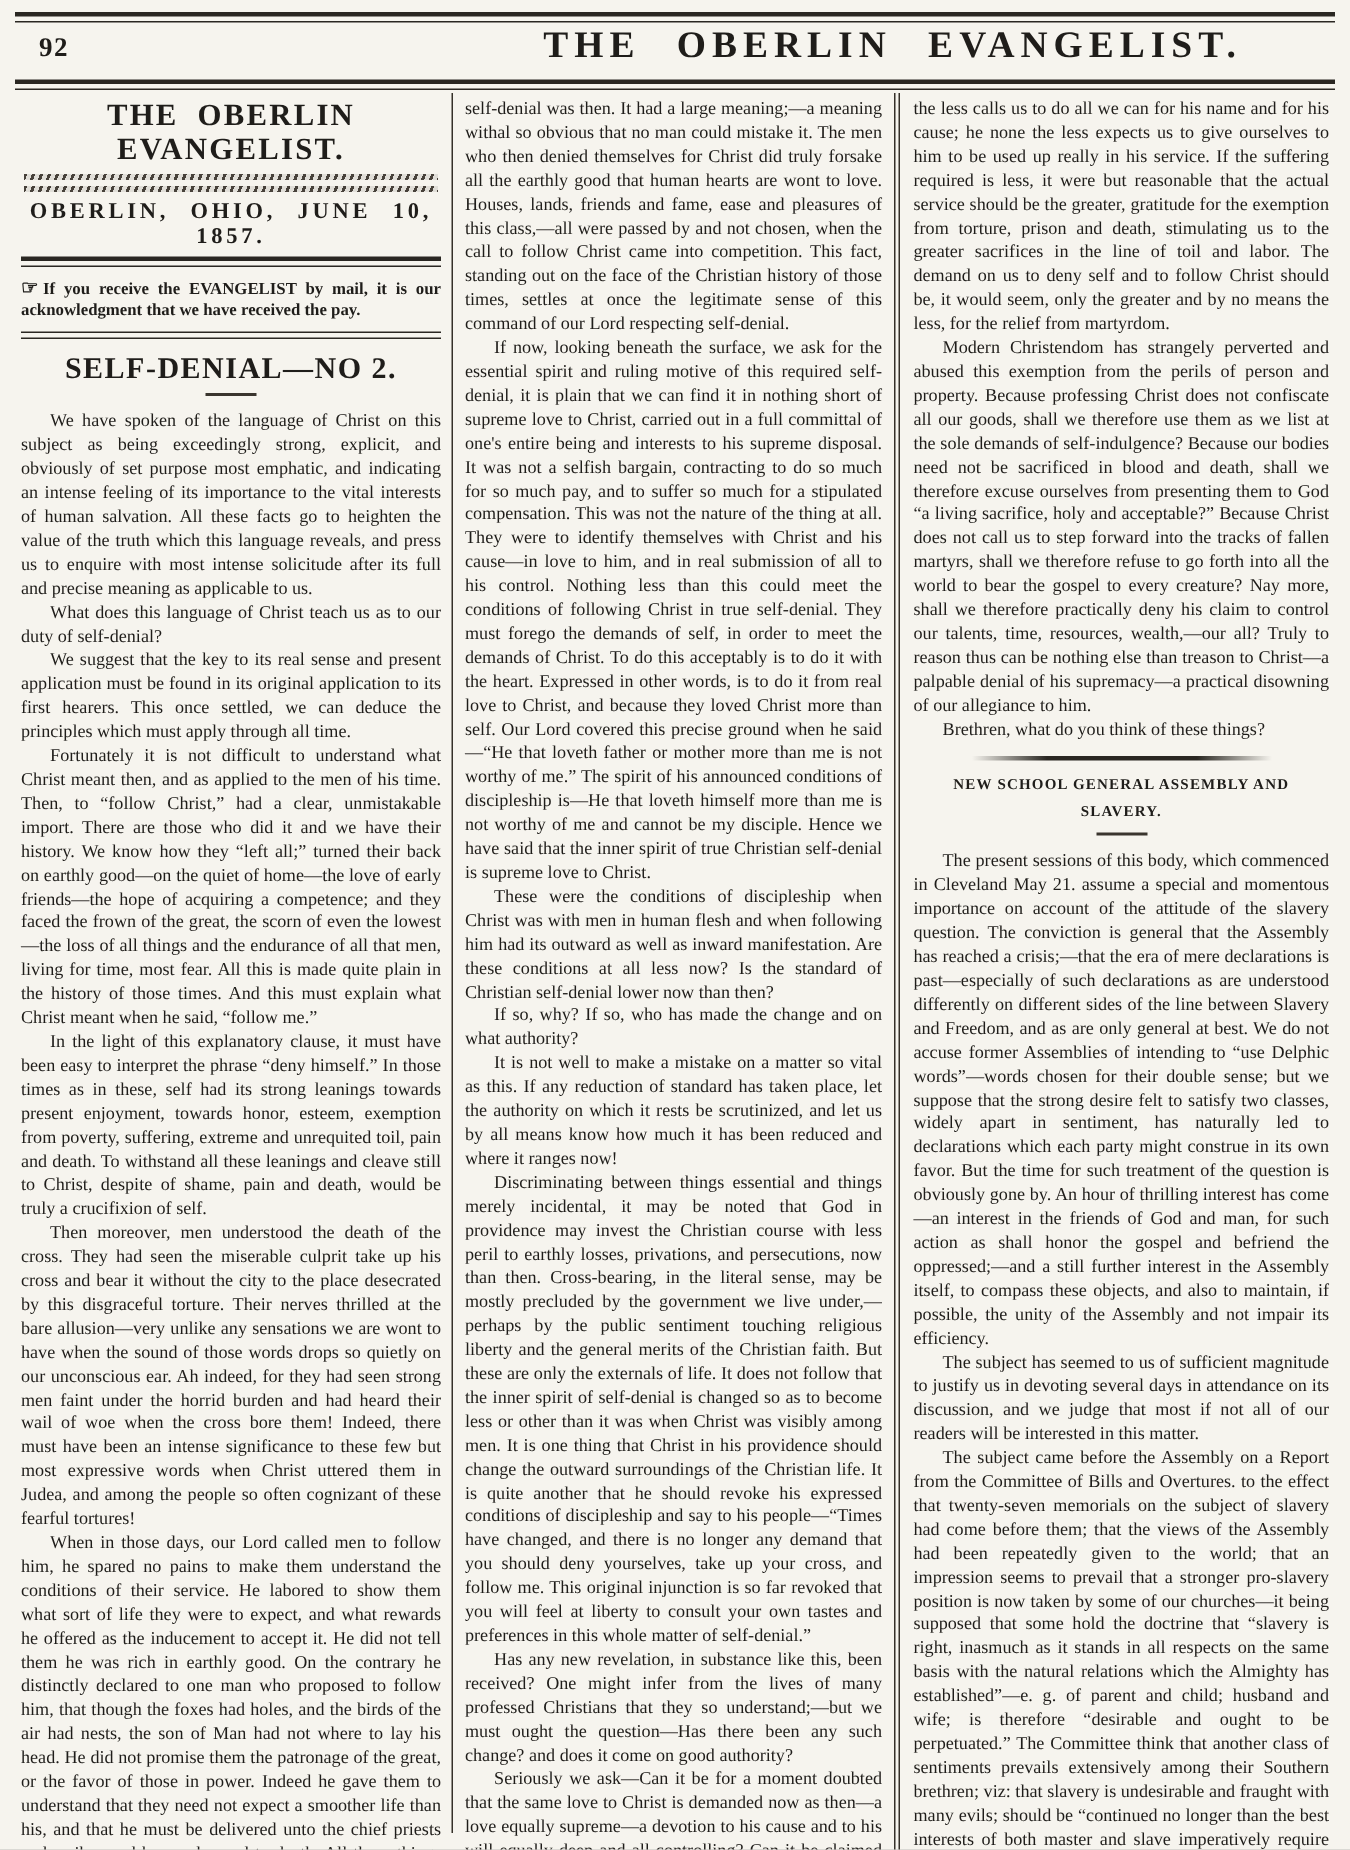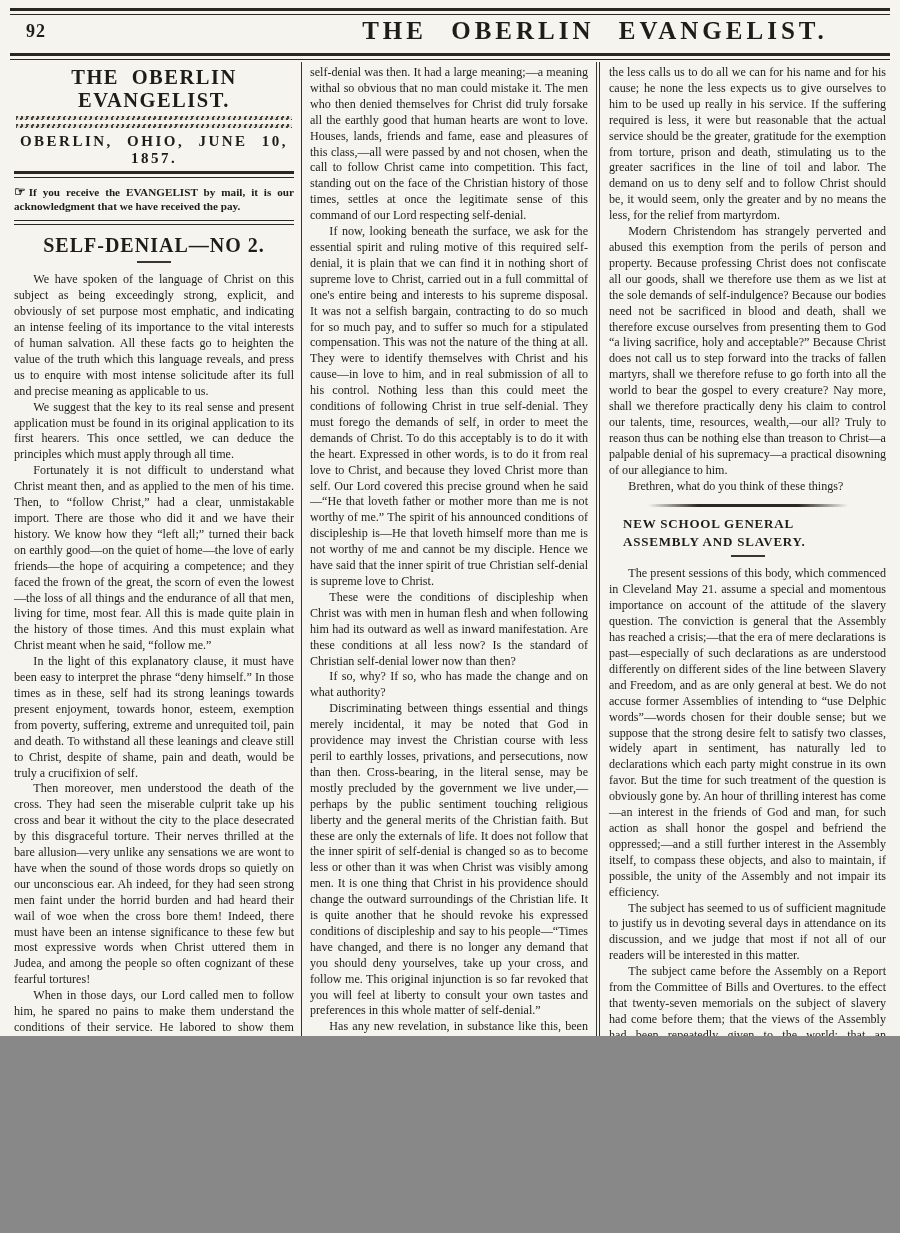--- a/index.html
+++ b/index.html
@@ -1,19 +1,19 @@
 <!DOCTYPE html>
 <html><head>
 <meta charset="utf-8">
 <style>
   html,body{margin:0;padding:0;}
   body{background:#888;}
   .page{
     position:relative;
-    width:900px;height:1036px;
+    width:900px;height:1233px;
     margin:0 auto;
     background:#f6f4ee;
     color:#1f1d1a;
     font-family:"Liberation Serif", serif;
     overflow:hidden;
     box-sizing:border-box;
   }
   
   .top-rule{margin:8px 10px 0 10px;height:3px;border-top:3px solid #2a2722;border-bottom:1px solid #2a2722;}
   .page-header{position:relative;height:38px;}
@@ -33,21 +33,21 @@
   .mast-title{font-size:20.5px;font-weight:bold;text-align:center;letter-spacing:1.5px;word-spacing:6px;margin-top:2px;}
   .wavy{height:4px;margin:4px 2px;background:repeating-linear-gradient(110deg,#47413a 0 2px,rgba(70,64,56,.12) 2px 5px);}
   .motto{font-size:11px;font-weight:bold;text-align:center;letter-spacing:.6px;margin:2px 0;}
   .dateline{font-size:15px;font-weight:bold;text-align:center;letter-spacing:2.5px;word-spacing:8px;margin:5px 0 4px 0;}
   .heavy-rule{height:3px;border-top:3px solid #2a2722;border-bottom:1px solid #2a2722;margin:2px 0 7px 0;}
   .notice{font-size:11.2px;line-height:14.2px;font-weight:bold;text-align:justify;margin:0 0 3px 0;}
   .manicule{font-size:13px;padding-right:3px;}
   .double-rule{height:3px;border-top:1px solid #2a2722;border-bottom:1px solid #2a2722;margin:7px 0 9px 0;}
   
   .article-head{font-size:20px;font-weight:bold;text-align:center;letter-spacing:1px;margin:3px 0 1px 0;}
-  .article-head-sm{font-size:13px;font-weight:bold;text-align:left;letter-spacing:.8px;line-height:18px;margin:8px 14px 2px 14px;}
+  .article-head-sm{font-size:10px;font-weight:bold;text-align:center;letter-spacing:.8px;line-height:18px;margin:8px 14px 2px 14px;}
   .head-divider{width:34px;height:0;border-top:2px solid #3a352e;margin:4px auto 9px auto;}
   .section-divider{width:200px;height:3px;margin:10px auto 2px auto;
     background:linear-gradient(90deg,rgba(42,39,34,0) 0%,#2a2722 25%,#2a2722 75%,rgba(42,39,34,0) 100%);}
   
   .body-text{font-size:12.1px;line-height:15.9px;text-align:justify;}
   .body-text p{margin:0;text-indent:1.6em;}
   .continuation p:first-child{text-indent:0;}
 </style>
 </head>
 <body>
@@ -76,36 +76,38 @@
         <span class="manicule">☞</span><span>If you receive the EVANGELIST by mail, it is our acknowledgment that we have received the pay.</span>
       </div>
 
       <div class="double-rule"></div>
 
       <div class="article-head">SELF-DENIAL—NO 2.</div>
       <div class="head-divider"></div>
 
       <div class="body-text">
           <p>We have spoken of the language of Christ on this subject as being exceedingly strong, explicit, and obviously of set purpose most emphatic, and indicating an intense feeling of its importance to the vital interests of human salvation. All these facts go to heighten the value of the truth which this language reveals, and press us to enquire with most intense solicitude after its full and precise meaning as applicable to us.</p>
+          <p>What does this language of Christ teach us as to our duty of self-denial?</p>
           <p>We suggest that the key to its real sense and present application must be found in its original application to its first hearers. This once settled, we can deduce the principles which must apply through all time.</p>
           <p>Fortunately it is not difficult to understand what Christ meant then, and as applied to the men of his time. Then, to “follow Christ,” had a clear, unmistakable import. There are those who did it and we have their history. We know how they “left all;” turned their back on earthly good—on the quiet of home—the love of early friends—the hope of acquiring a competence; and they faced the frown of the great, the scorn of even the lowest—the loss of all things and the endurance of all that men, living for time, most fear. All this is made quite plain in the history of those times. And this must explain what Christ meant when he said, “follow me.”</p>
           <p>In the light of this explanatory clause, it must have been easy to interpret the phrase “deny himself.” In those times as in these, self had its strong leanings towards present enjoyment, towards honor, esteem, exemption from poverty, suffering, extreme and unrequited toil, pain and death. To withstand all these leanings and cleave still to Christ, despite of shame, pain and death, would be truly a crucifixion of self.</p>
           <p>Then moreover, men understood the death of the cross. They had seen the miserable culprit take up his cross and bear it without the city to the place desecrated by this disgraceful torture. Their nerves thrilled at the bare allusion—very unlike any sensations we are wont to have when the sound of those words drops so quietly on our unconscious ear. Ah indeed, for they had seen strong men faint under the horrid burden and had heard their wail of woe when the cross bore them! Indeed, there must have been an intense significance to these few but most expressive words when Christ uttered them in Judea, and among the people so often cognizant of these fearful tortures!</p>
           <p>When in those days, our Lord called men to follow him, he spared no pains to make them understand the conditions of their service. He labored to show them what sort of life they were to expect, and what rewards he offered as the inducement to accept it. He did not tell them he was rich in earthly good. On the contrary he distinctly declared to one man who proposed to follow him, that though the foxes had holes, and the birds of the air had nests, the son of Man had not where to lay his head. He did not promise them the patronage of the great, or the favor of those in power. Indeed he gave them to understand that they need not expect a smoother life than his, and that he must be delivered unto the chief priests and scribes and be condemned to death. All these things they had means of knowing, and might count the cost before they espoused his cause. They lived to see that these intimations of hardship were not fancy but fact. For many years, the telling description of their social body was this—‘ a sect every where spoken against.”</p>
         </div>
     </div>
 
     <div class="vrule"></div>
 
     <div class="col col-mid">
       <div class="body-text continuation">
           <p>self-denial was then. It had a large meaning;—a meaning withal so obvious that no man could mistake it. The men who then denied themselves for Christ did truly forsake all the earthly good that human hearts are wont to love. Houses, lands, friends and fame, ease and pleasures of this class,—all were passed by and not chosen, when the call to follow Christ came into competition. This fact, standing out on the face of the Christian history of those times, settles at once the legitimate sense of this command of our Lord respecting self-denial.</p>
           <p>If now, looking beneath the surface, we ask for the essential spirit and ruling motive of this required self-denial, it is plain that we can find it in nothing short of supreme love to Christ, carried out in a full committal of one's entire being and interests to his supreme disposal. It was not a selfish bargain, contracting to do so much for so much pay, and to suffer so much for a stipulated compensation. This was not the nature of the thing at all. They were to identify themselves with Christ and his cause—in love to him, and in real submission of all to his control. Nothing less than this could meet the conditions of following Christ in true self-denial. They must forego the demands of self, in order to meet the demands of Christ. To do this acceptably is to do it with the heart. Expressed in other words, is to do it from real love to Christ, and because they loved Christ more than self. Our Lord covered this precise ground when he said—“He that loveth father or mother more than me is not worthy of me.” The spirit of his announced conditions of discipleship is—He that loveth himself more than me is not worthy of me and cannot be my disciple. Hence we have said that the inner spirit of true Christian self-denial is supreme love to Christ.</p>
           <p>These were the conditions of discipleship when Christ was with men in human flesh and when following him had its outward as well as inward manifestation. Are these conditions at all less now? Is the standard of Christian self-denial lower now than then?</p>
           <p>If so, why? If so, who has made the change and on what authority?</p>
+          <p>It is not well to make a mistake on a matter so vital as this. If any reduction of standard has taken place, let the authority on which it rests be scrutinized, and let us by all means know how much it has been reduced and where it ranges now!</p>
           <p>Discriminating between things essential and things merely incidental, it may be noted that God in providence may invest the Christian course with less peril to earthly losses, privations, and persecutions, now than then. Cross-bearing, in the literal sense, may be mostly precluded by the government we live under,—perhaps by the public sentiment touching religious liberty and the general merits of the Christian faith. But these are only the externals of life. It does not follow that the inner spirit of self-denial is changed so as to become less or other than it was when Christ was visibly among men. It is one thing that Christ in his providence should change the outward surroundings of the Christian life. It is quite another that he should revoke his expressed conditions of discipleship and say to his people—“Times have changed, and there is no longer any demand that you should deny yourselves, take up your cross, and follow me. This original injunction is so far revoked that you will feel at liberty to consult your own tastes and preferences in this whole matter of self-denial.”</p>
           <p>Has any new revelation, in substance like this, been received? One might infer from the lives of many professed Christians that they so understand;—but we must ought the question—Has there been any such change? and does it come on good authority?</p>
           <p>Seriously we ask—Can it be for a moment doubted that the same love to Christ is demanded now as then—a love equally supreme—a devotion to his cause and to his will equally deep and all-controlling? Can it be claimed that following Christ to day involves any thing less than a real denial of self and a perfect submission of our will to his, involving a thorough committal of all we are and have to his disposal? Be it so that he does not call us now to the rack and to the flames of martyrdom; he none</p>
         </div>
     </div>
 
     <div class="vrule-double"></div>
 
     <div class="col col-right">
       <div class="body-text continuation">

